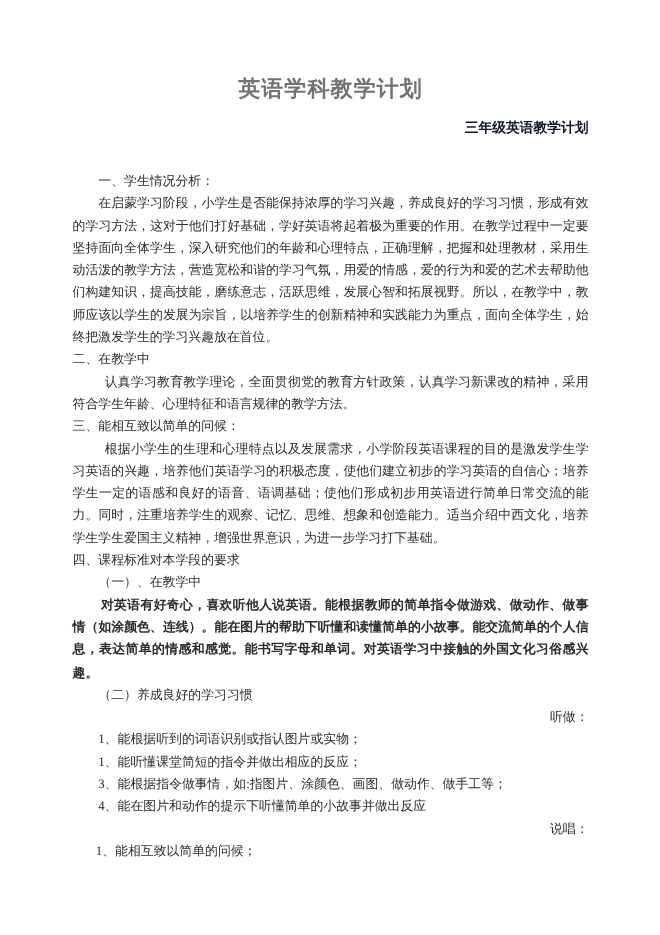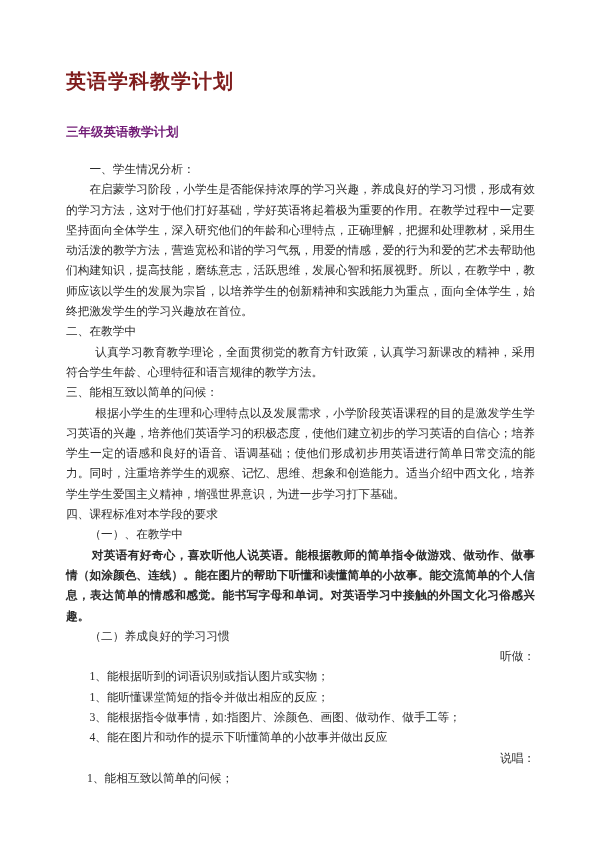--- a/index.html
+++ b/index.html
@@ -14,36 +14,37 @@
     margin: 0 auto;
     background: #ffffff;
     box-sizing: border-box;
     padding: 66px 65px 0 66px;
     font-family: "Liberation Serif", "DejaVu Serif", serif;
     color: #2b2b2b;
     overflow: hidden;
   }
   .doc-title {
     margin: 0;
+    text-align: center;
     font-size: 20px;
     line-height: 30px;
     font-weight: 700;
-    color: #7f1d1d;
+    color: #737373;
     letter-spacing: 1px;
   }
   .doc-subtitle {
-    margin: 24px 0 0 0;
-    text-align: left;
+    margin: 8px 0 0 0;
+    text-align: right;
     font-size: 12.5px;
     line-height: 24px;
     font-weight: 700;
-    color: #701a75;
+    color: #0f172a;
   }
   .content {
-    margin-top: 16px;
+    margin-top: 27px;
     font-size: 11.7px;
     line-height: 20.3px;
   }
   .content p {
     margin: 0;
     padding: 0;
   }
   .para {
     text-align: justify;
     text-justify: inter-character;

